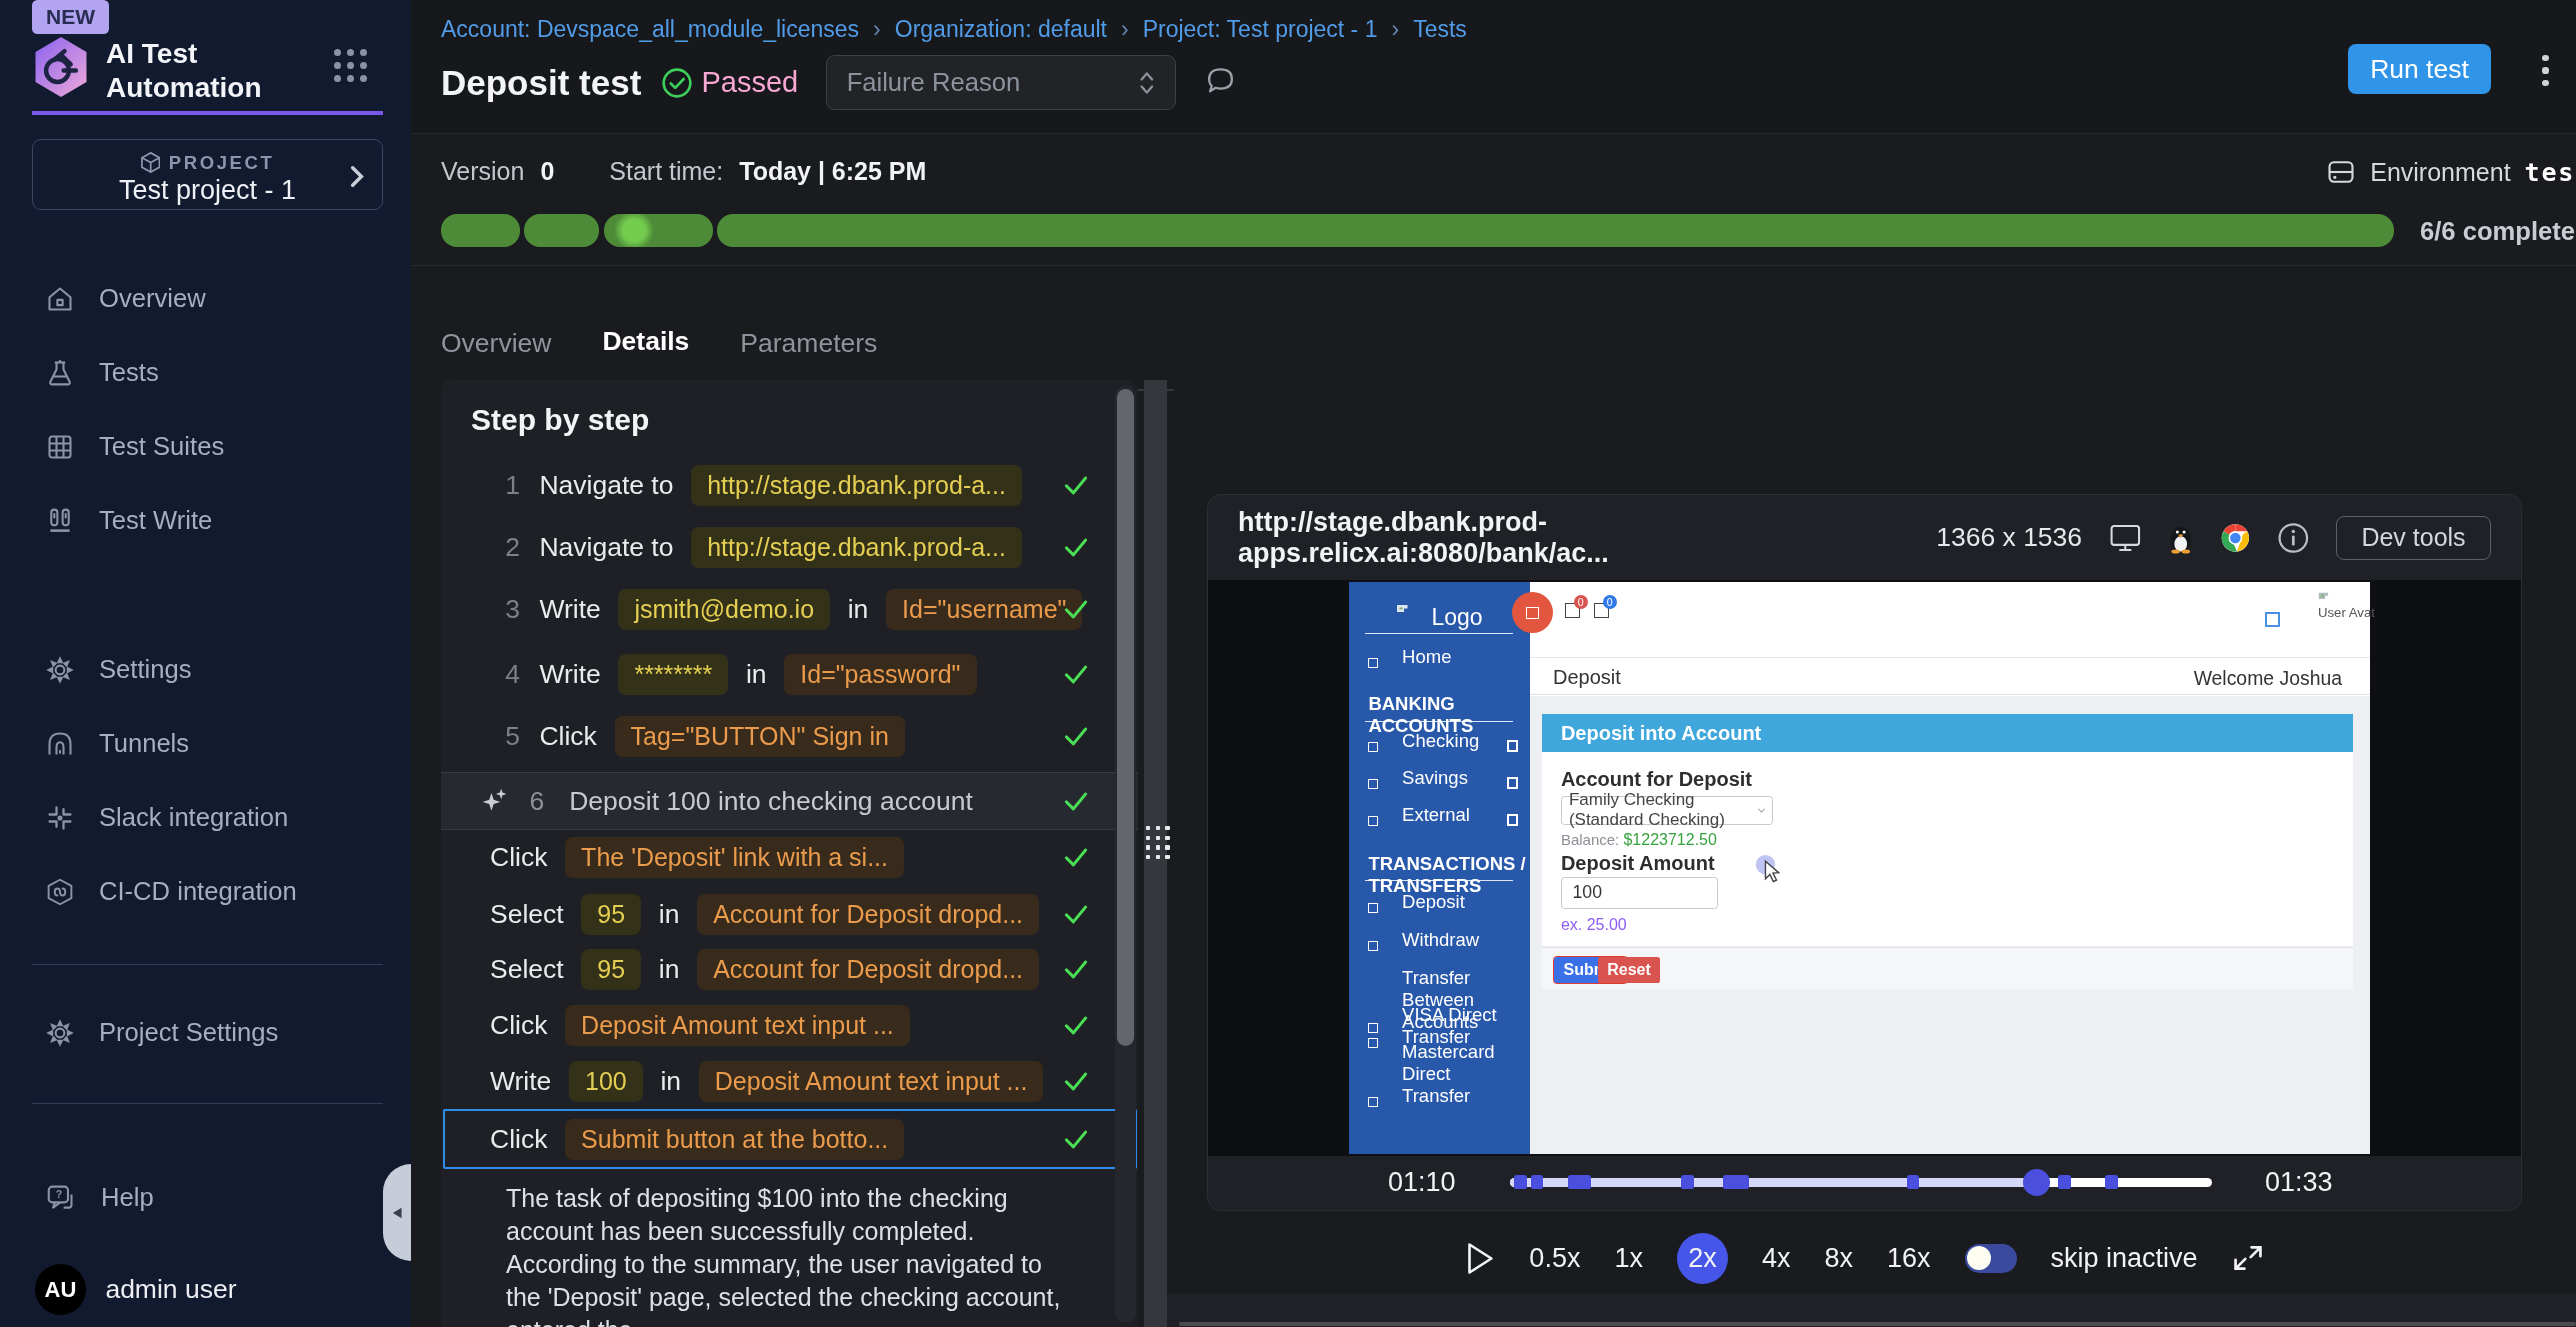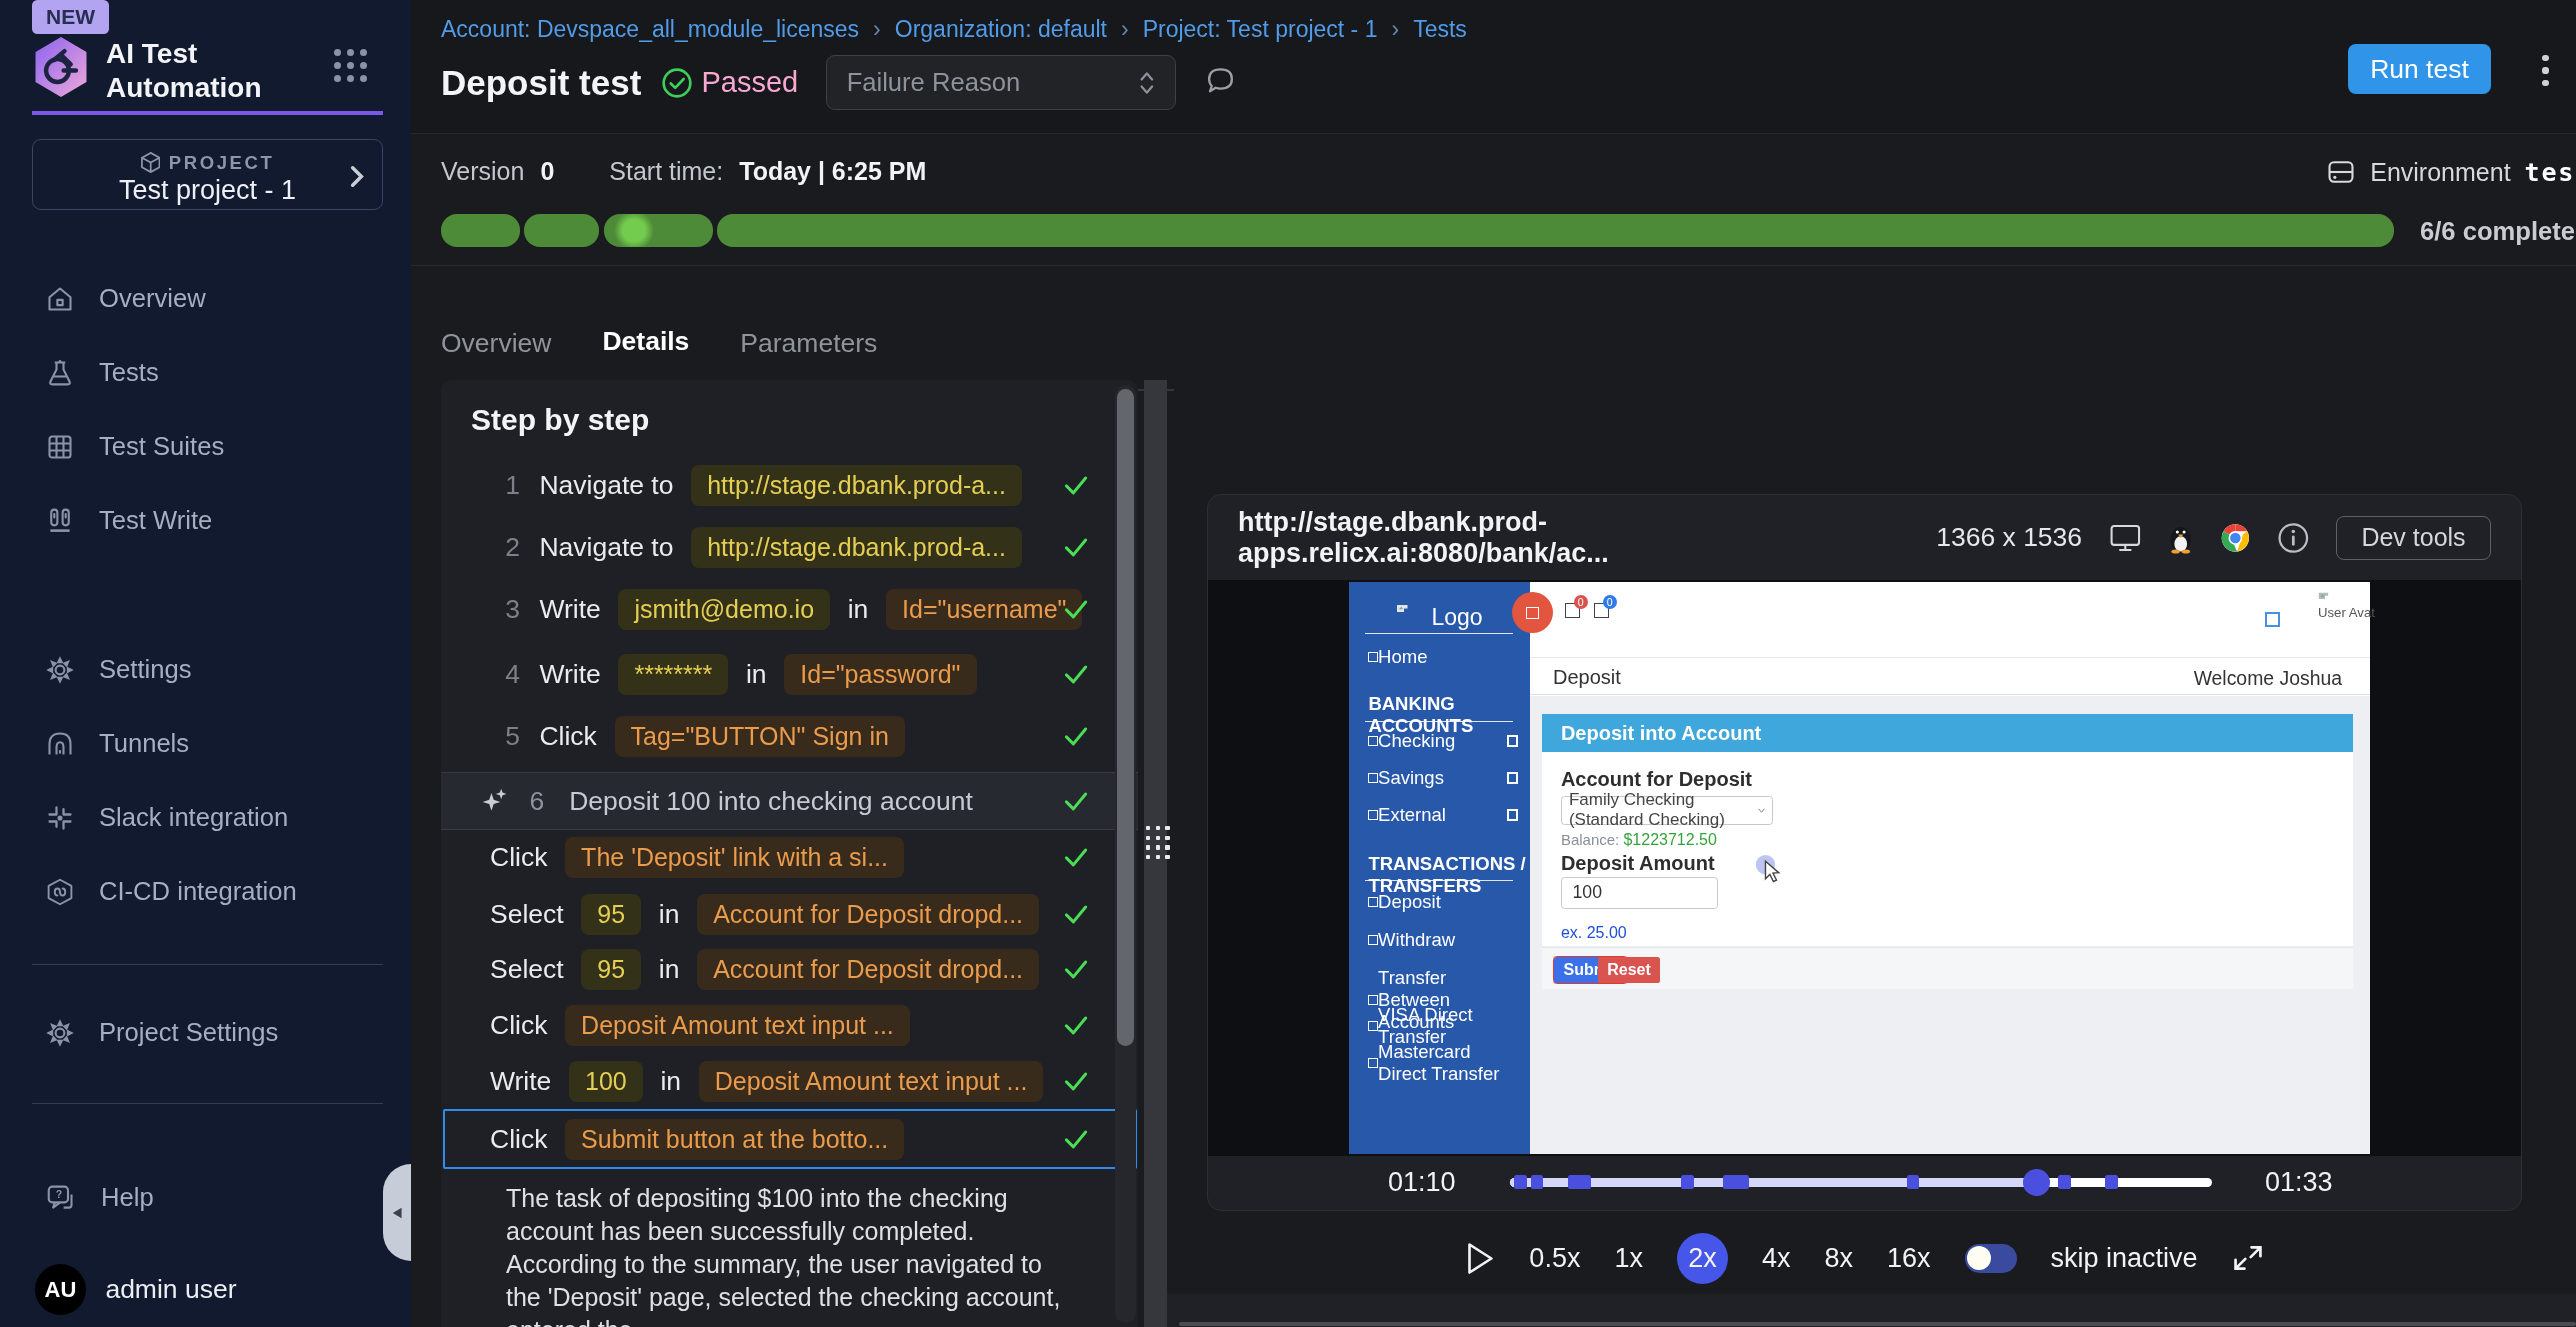--- a/index.html
+++ b/index.html
@@ -98,21 +98,21 @@
   .res { margin-left:19.4px; font-size:26.5px; color:#e6e8ec; white-space:nowrap; }
   .devtools { width:155px; height:44px; border:1.8px solid #5d6066; border-radius:8px; background:none; color:#d4d7db;
     font-size:25px; font-family:inherit; cursor:pointer; flex:0 0 auto; }
   .vscreen { position:absolute; left:0; top:85px; width:100%; height:576px; background:#0e0f12; }
 
   
   .bank { position:absolute; left:141px; top:1.8px; width:1021px; height:572px; background:#fff; font-size:19.4px; color:#333; }
   .bank-side { position:absolute; left:0; top:0; width:181px; height:572px; background:#2858aa; color:#fff; }
   .blogo { position:absolute; left:0; top:22px; width:181px; display:flex; justify-content:center; align-items:flex-start; gap:19px; color:#fff; font-size:23px;text-align:center; }
   .bhr { position:absolute; left:16px; width:148px; border-top:1.8px solid rgba(255,255,255,.85); }
-  .bitem { position:absolute; left:19.4px; width:150px; display:flex; align-items:center; gap:0; font-size:18.5px; }
+  .bitem { position:absolute; left:19.4px; width:150px; display:flex; align-items:flex-end; gap:24px; font-size:18.5px; }
   .bitem .sq { width:9.7px; height:9.7px; border:1.8px solid #fff; flex:0 0 auto; }
   .bitem .sq2 { margin-left:auto; width:11.5px; height:11.5px; border:2.6px solid #fff; }
   .bsec { position:absolute; left:19.4px; font-weight:bold; font-size:18.5px; }
   .bank-main { position:absolute; left:181px; top:0; width:840px; height:572px; background:#fff; }
   .btop { position:absolute; left:0; top:0; width:840px; height:75px; background:#fff; }
   .bbar { position:absolute; left:0; top:75px; width:840px; height:38px; background:#fff; border-top:0.9px solid #e6e8ea; border-bottom:0.9px solid #dfe1e4; }
   .bcontent { position:absolute; left:0; top:114px; width:840px; height:458px; background:#edeff2; }
   .rec-circle { position:absolute; left:163px; top:10.6px; width:41px; height:41px; border-radius:50%; background:#e2553f;
     display:flex; align-items:center; justify-content:center; z-index:3; }
   .rec-circle i { width:12.4px; height:12.4px; border:1.8px solid #fff; }
@@ -129,21 +129,21 @@
   .bcard { position:absolute; left:11.5px; top:56px; width:811px; height:194px; background:#fff; }
   .bfoot { position:absolute; left:11.5px; top:251px; width:811px; height:42px; background:#f5f6f8; border-top:0.9px solid #e2e4e7; }
   .blabel { position:absolute; left:19.4px; font-weight:bold; font-size:20px; color:#2e2e2e; }
   .bselect { position:absolute; left:19.4px; top:44px; width:212px; height:29px; border:0.9px solid #c6c9cd; border-radius:3.5px; background:#fff;
     display:flex; align-items:center; padding:0 7px; font-size:17px; color:#444; }
   .bselect svg { margin-left:auto; }
   .bbalance { position:absolute; left:19.4px; top:79px; font-size:15px; color:#8a8f95; }
   .bbalance b { color:#35a33c; font-weight:normal; font-size:16px; }
   .binput { position:absolute; left:19.4px; top:125px; width:157px; height:32px; border:0.9px solid #c6c9cd; border-radius:3.5px; background:#fff;
     display:flex; align-items:center; padding:0 10.6px; font-size:17.7px; color:#333; }
-  .bhint { position:absolute; left:19.4px; top:164px; font-size:16px; color:#1d4ed8;margin-top:8px; }
+  .bhint { position:absolute; left:19.4px; top:164px; font-size:16px; color:#8b5cf6; }
   .bbtn { position:absolute; top:8.8px; height:26.5px; border:none; border-radius:2.6px; color:#fff; font-weight:bold; font-size:16px;
     font-family:inherit; padding:0 9.7px; cursor:pointer; }
   .bbtn.submit { left:12.4px; background:#3a70e8; outline:1.8px solid #e03b30; }
   .bbtn.reset { left:56px; background:#d9534f; }
   .cursor-icn { position:absolute; left:212px; top:102px; z-index:4; }
 
   
   .vtimeline { position:absolute; left:0; top:660px; width:100%; height:56px; }
   .tlabel { position:absolute; top:12.4px; font-size:27px; color:#f2f3f5; }
   .track { position:absolute; left:302px; top:23px; width:702px; height:8.8px; background:#fff; border-radius:5.3px; cursor:pointer; }

